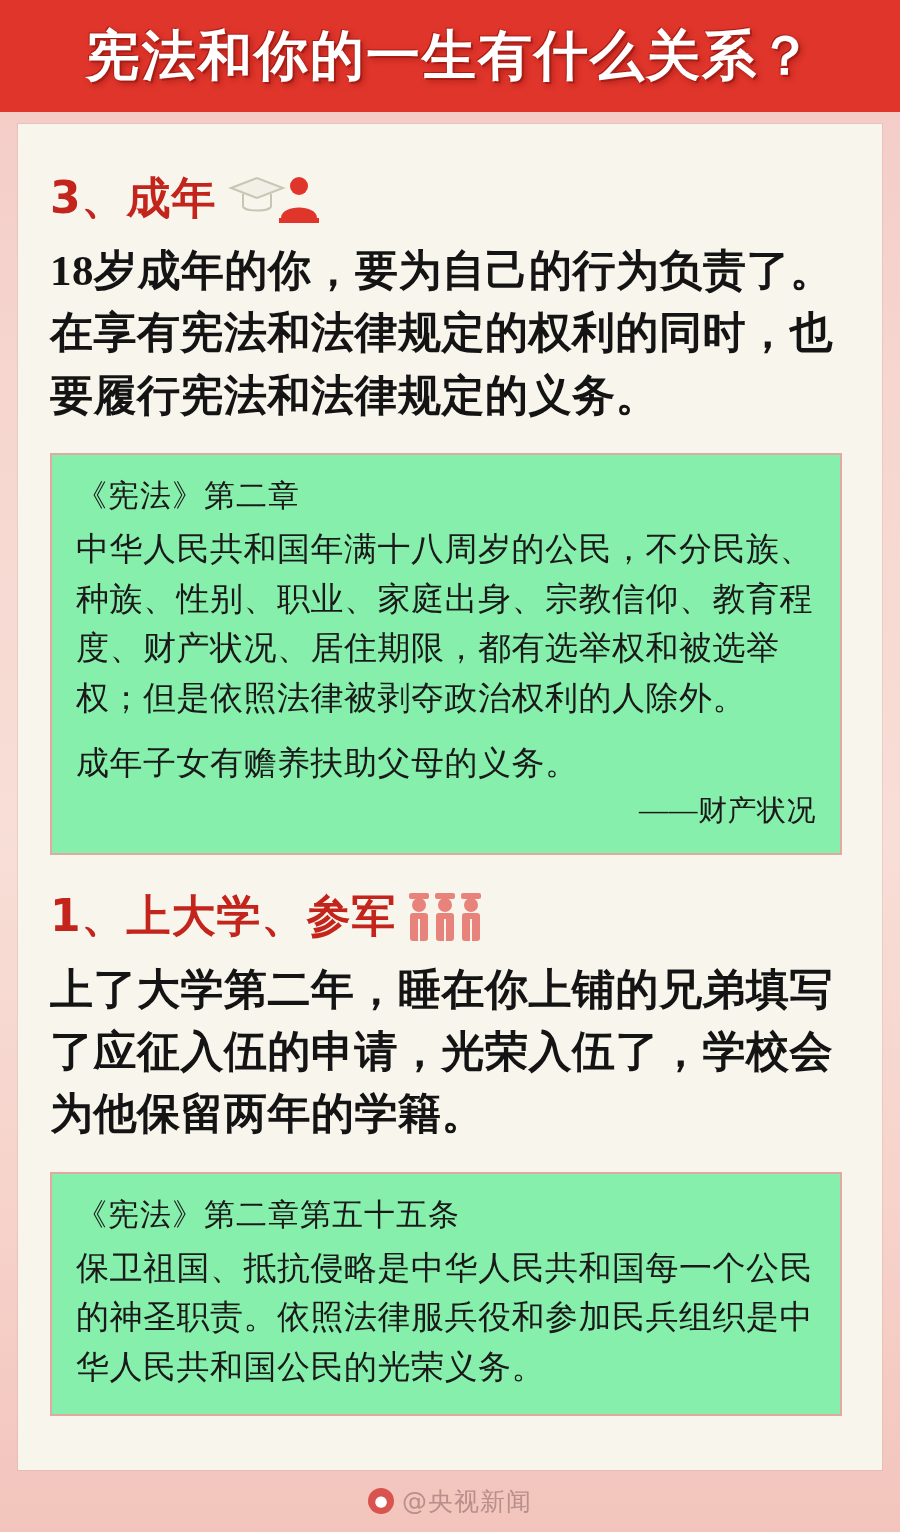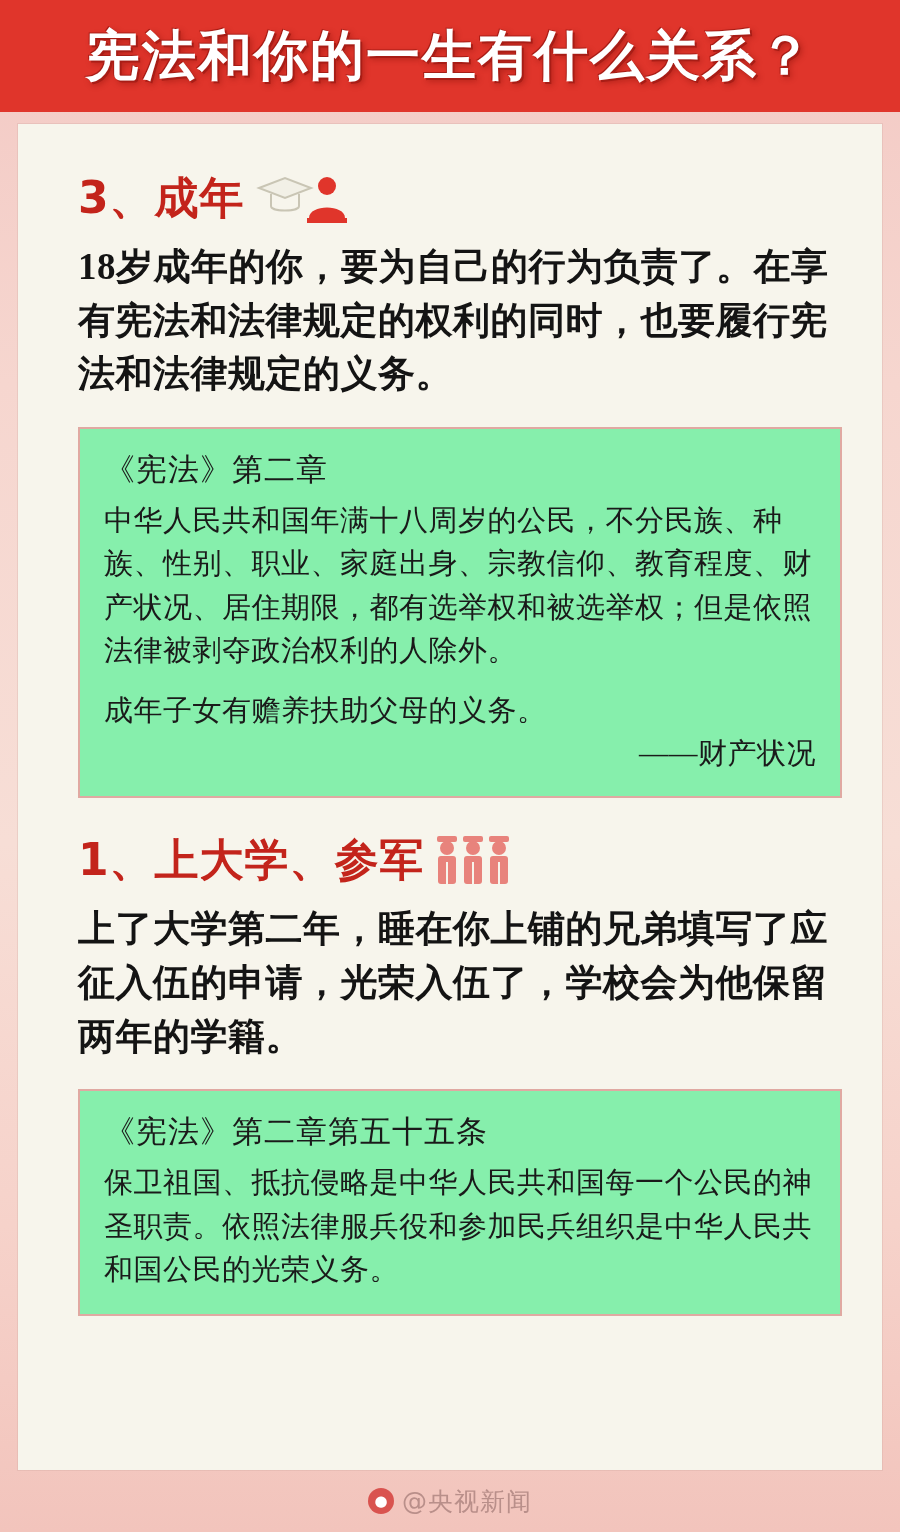--- a/index.html
+++ b/index.html
@@ -40,21 +40,21 @@
 
   
   .sheet {
     position: absolute;
     top: 124px;
     left: 18px;
     right: 18px;
     bottom: 62px;
     background: #f7f5ec;
     box-shadow: 0 0 0 1px rgba(200,160,150,0.25);
-    padding: 46px 40px 20px 60px;
+    padding: 46px 40px 20px 32px;
     box-sizing: border-box;
     overflow: hidden;
   }
 
   .section { margin-bottom: 6px; }
 
   .section-head {
     display: flex;
     align-items: center;
     gap: 6px;
@@ -64,21 +64,21 @@
     color: #c3241b;
     font-size: 44px;
     font-weight: bold;
     letter-spacing: 1px;
     font-family: "DejaVu Sans", "Liberation Sans", sans-serif;
     line-height: 1.05;
     white-space: nowrap;
   }
 
   .section-body {
-    font-size: 37px;
+    font-size: 43px;
     line-height: 1.45;
     color: #141414;
     font-weight: bold;
     margin: 0 0 26px 0;
     letter-spacing: 0.5px;
   }
 
   
   .quote-box {
     border: 2px solid #e0a9a2;
@@ -86,21 +86,21 @@
     margin-bottom: 34px;
     background: #86efac;
   }
   .quote-title {
     font-size: 31px;
     color: #1a1a1a;
     margin-bottom: 8px;
     letter-spacing: 1px;
   }
   .quote-text {
-    font-size: 29px;
+    font-size: 33px;
     line-height: 1.5;
     color: #1a1a1a;
     letter-spacing: 0.5px;
   }
   .quote-source {
     text-align: right;
     font-size: 29px;
     color: #1a1a1a;
     margin-top: 2px;
     letter-spacing: 0.5px;

